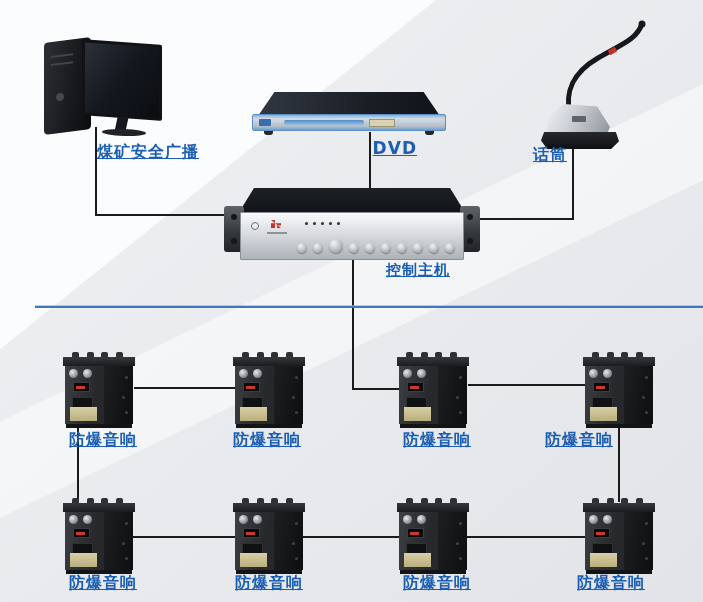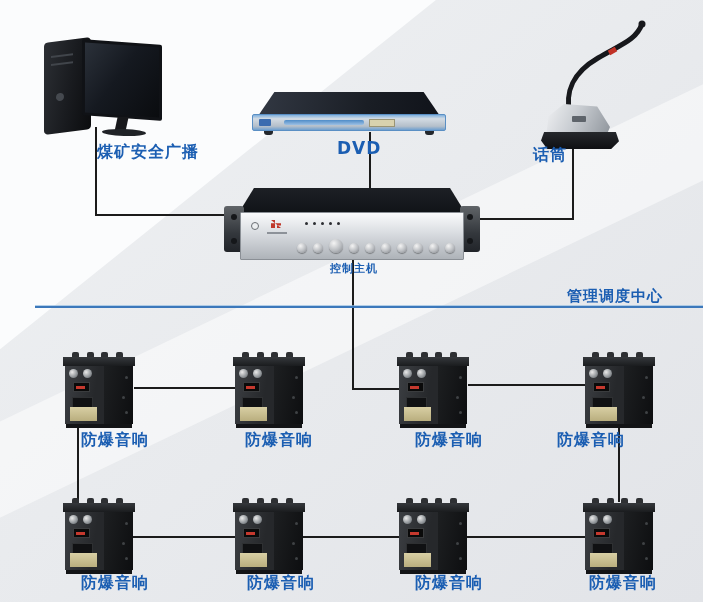--- a/index.html
+++ b/index.html
@@ -7,21 +7,21 @@
   .canvas{
     position:relative;width:703px;height:602px;overflow:hidden;
     font-family:"DejaVu Sans","Liberation Sans",sans-serif;
     background:linear-gradient(to bottom right,#eff1f3,#e2e4e8);
   }
   .bg-tri{position:absolute;inset:0;background:#fbfcfd;clip-path:polygon(0 0,62% 0,0 58%);z-index:0;}
   .bg-band{position:absolute;inset:0;background:rgba(255,255,255,.5);clip-path:polygon(0 70%,100% 14%,100% 30%,0 86%);z-index:0;}
 
   .wire{position:absolute;background:var(--wire,#1b1b1b);z-index:1;}
 
-  .blue-label{position:absolute;color:var(--label-blue,#1b5eb2);font-weight:bold;z-index:3;letter-spacing:1px;white-space:nowrap;}
+  .blue-label{position:absolute;color:var(--label-blue,#1b5eb2);font-weight:bold;z-index:3;letter-spacing:1px;white-space:nowrap;text-decoration:underline;}
 
   
   .pc{position:absolute;left:38px;top:30px;width:130px;height:108px;z-index:2;}
   .pc-tower{position:absolute;left:6px;top:10px;width:47px;height:92px;border-radius:4px;
     background:linear-gradient(100deg,#2c2f34 0%,#191b1f 55%,#0b0c0e 100%);transform:skewY(-7deg);}
   .pc-tower i{position:absolute;left:7px;width:22px;height:2px;background:#41454b;}
   .pc-tower i.s1{top:14px;} .pc-tower i.s2{top:22px;}
   .pc-tower b{position:absolute;left:12px;top:52px;width:8px;height:8px;border-radius:50%;background:#45494f;}
   .pc-mon{position:absolute;left:44px;top:12px;width:80px;height:76px;background:#101216;border-radius:2px;
     transform:skewY(4deg);box-shadow:inset 0 0 0 2px #1d2averr026,1px 2px 3px rgba(0,0,0,.25);}
@@ -93,26 +93,26 @@
   .spk-side{flex:1;position:relative;background:linear-gradient(100deg,#1d1f21,#0d0e10);}
   .spk-side i{position:absolute;width:3px;height:3px;border-radius:50%;background:#3f4245;}
   .spk-side i.w1{top:10px;right:5px;} .spk-side i.w2{top:30px;right:8px;} .spk-side i.w3{bottom:10px;right:5px;}
   .spk-glands{position:absolute;top:3px;left:4px;display:flex;gap:5px;}
   .spk-glands b{width:9px;height:9px;border-radius:50%;background:radial-gradient(circle at 35% 35%,#eaeaea,#8f9498 60%,#54575b);}
   .spk-display{position:absolute;top:16px;left:8px;width:17px;height:10px;background:#0a0a0a;border:1px solid #3a3c3e;}
   .spk-display::after{content:"";position:absolute;left:2px;top:3px;width:9px;height:3px;background:#c5392e;}
   .spk-slot{position:absolute;top:31px;left:7px;width:21px;height:12px;background:#101113;border:1px solid #2e3032;}
   .spk-plate{position:absolute;bottom:3px;left:5px;width:27px;height:14px;background:linear-gradient(#d8cfa4,#b9ae7e);}
   .spk::after{content:"";position:absolute;bottom:0;left:3px;right:3px;height:4px;background:#131416;}
-  .spk-label{width:80px;text-align:right;font-size:16px;}
+  .spk-label{width:80px;text-align:left;font-size:16px;}
 
   .lbl-pc{left:97px;top:141px;font-size:16px;line-height:22px;}
-  .lbl-dvd{left:337px;top:138px;width:80px;text-align:left;font-size:17px;}
+  .lbl-dvd{left:337px;top:138px;width:80px;text-align:right;font-size:17px;}
   .lbl-mic{left:533px;top:145px;font-size:16px;}
-  .lbl-host{left:330px;top:261px;width:120px;text-align:left;font-size:11px;}
+  .lbl-host{left:330px;top:261px;width:120px;text-align:right;font-size:15px;}
 </style>
 </head>
 <body>
 
 <div class="canvas">
   <div class="bg-tri"></div>
   <div class="bg-band"></div>
 
   <div class="wire" style="left:95px;top:127px;width:2px;height:89px"></div>
   <div class="wire" style="left:95px;top:214px;width:143px;height:2px"></div>
@@ -202,21 +202,20 @@
           <i></i>
           <i></i>
           <i></i>
           <i></i>
       </div>
     </div>
   </div>
   <div class="blue-label lbl-host">控制主机</div>
 
   <div class="divider"></div>
-  <div class="blue-label zone-above">管理调度中心</div>
 
   <div class="spk" style="left:63px;top:352px">
     <div class="spk-bolts">
         <i></i>
         <i></i>
         <i></i>
         <i></i>
       </div>
       <div class="spk-lid"></div>
     <div class="spk-body">

